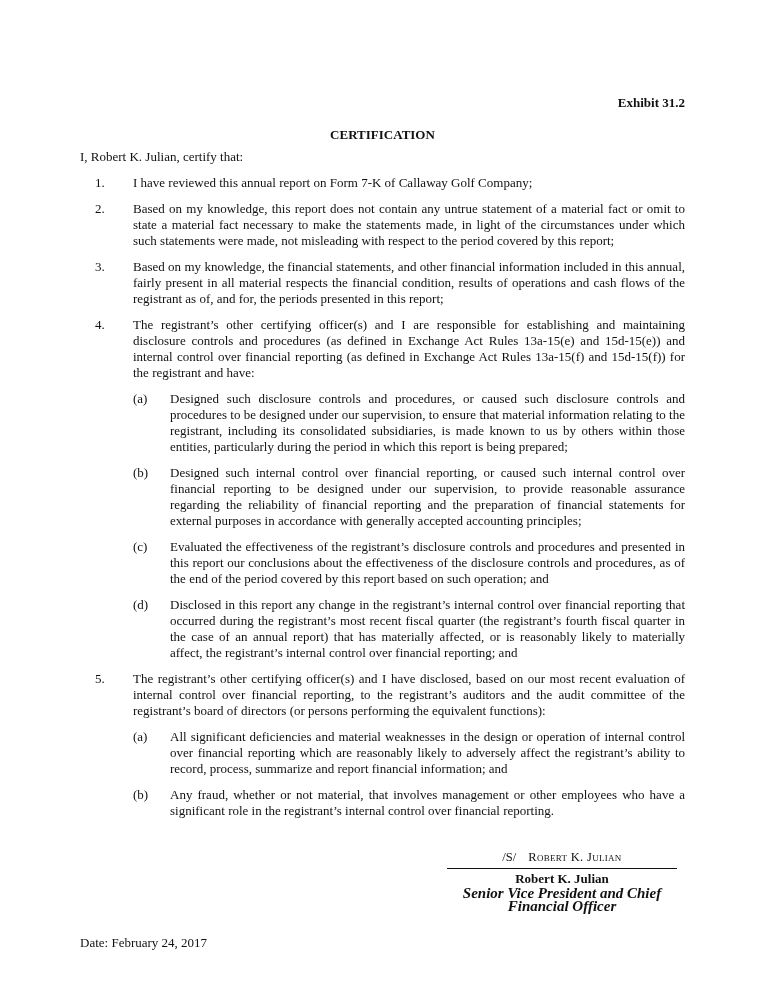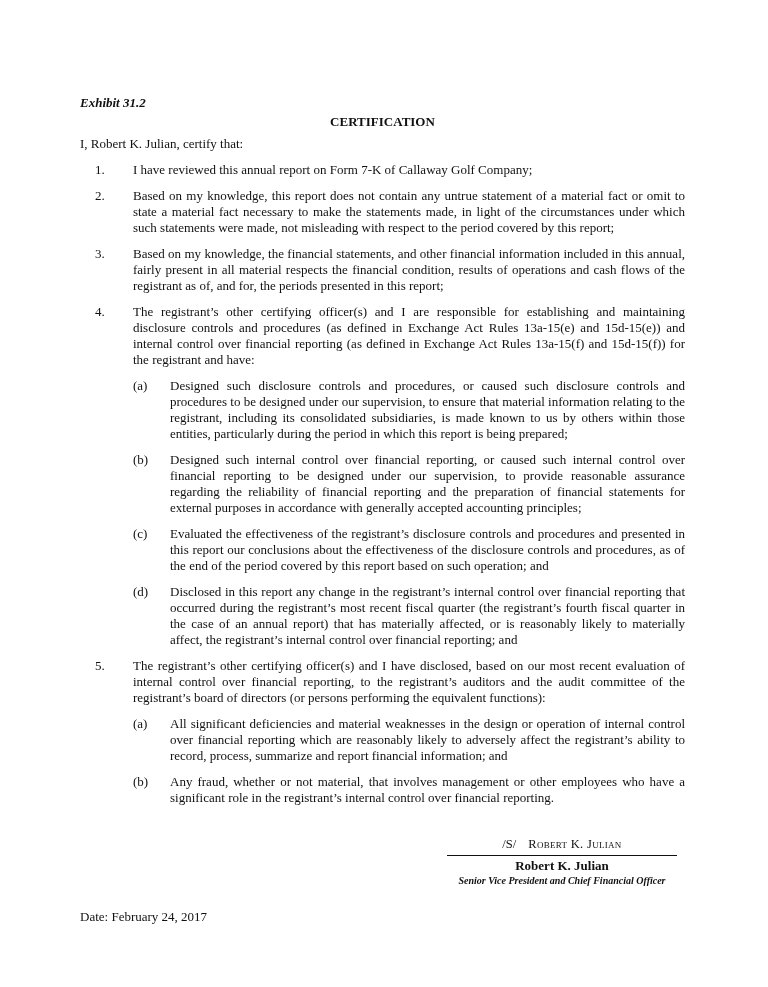--- a/index.html
+++ b/index.html
@@ -13,28 +13,27 @@
     height: 987px;
     background: #ffffff;
     box-sizing: border-box;
     padding: 95px 83px 0 80px;
     font-family: "Liberation Serif", "DejaVu Serif", serif;
     font-size: 13px;
     line-height: 16px;
     color: #111111;
   }
   .exhibit-label {
-    text-align: left;
+    text-align: right;
     font-weight: bold;
-    font-style: italic;
   }
   .doc-title {
     text-align: center;
     font-weight: bold;
-    margin-top: 3px;
+    margin-top: 16px;
   }
   .intro {
     margin: 6px 0 0 0;
   }
   .item {
     display: flex;
     margin: 10px 0 0 15px;
   }
   .item > .marker {
     width: 38px;
@@ -73,21 +72,21 @@
   }
   .sig-name {
     text-align: center;
     font-weight: bold;
     margin-top: 2px;
   }
   .sig-title {
     text-align: center;
     font-weight: bold;
     font-style: italic;
-    font-size: 10px;
+    font-size: 15px;
     line-height: 13px;
   }
   .date-line {
     margin: 22px 0 12px 0;
   }
 </style>
 </head>
 <body>
 
 <div class="page">

